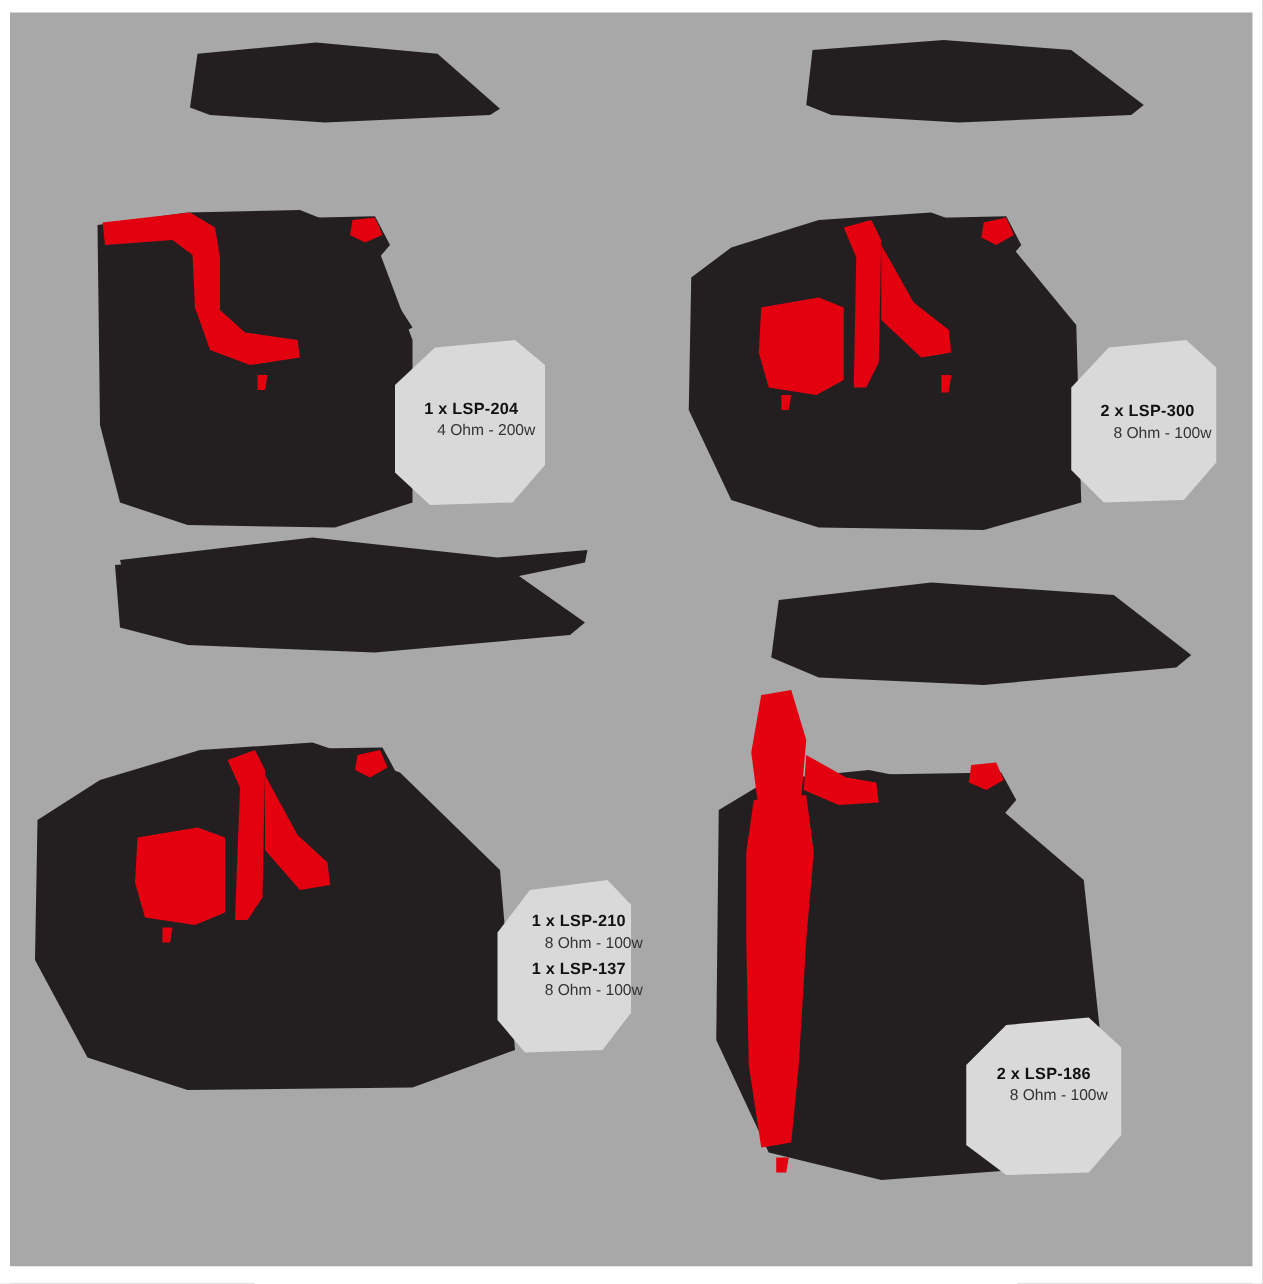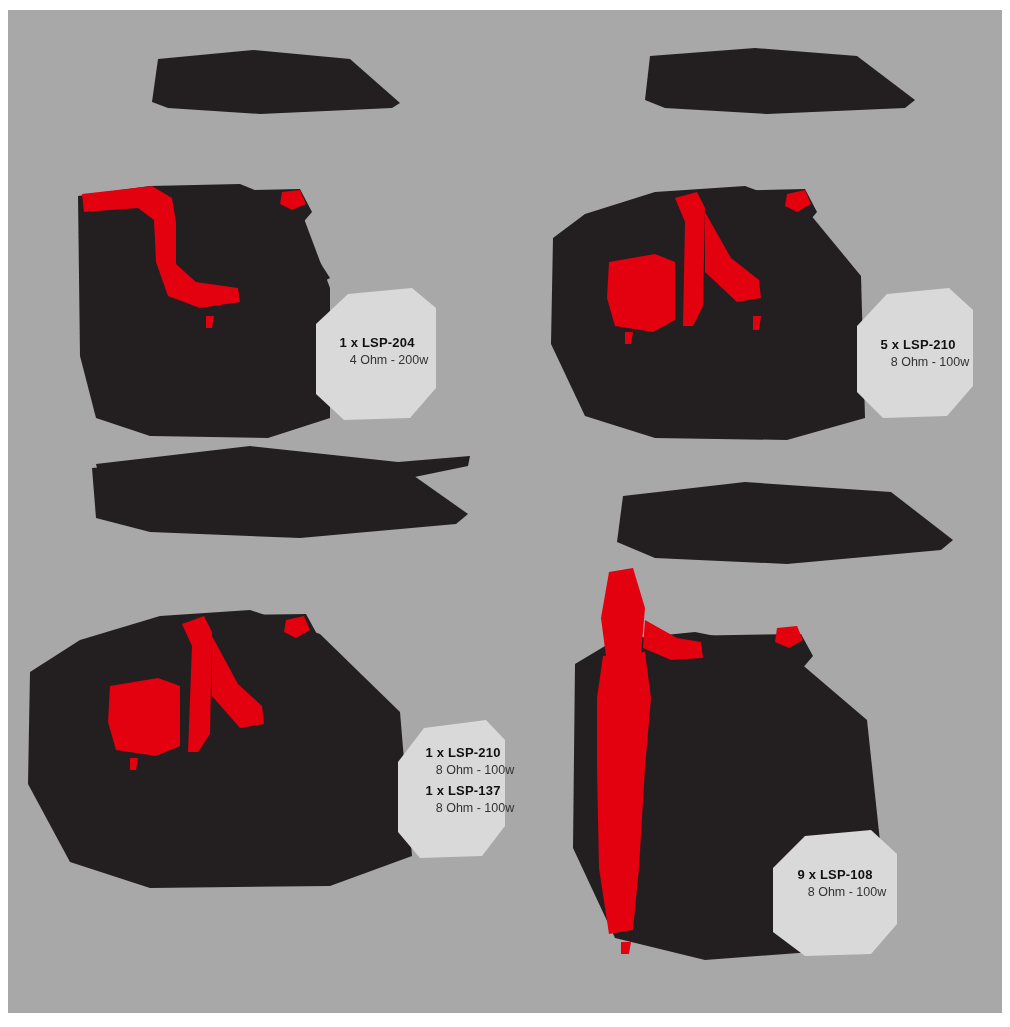--- a/index.html
+++ b/index.html
@@ -24,21 +24,20 @@
   }
   .gutter.top { top: 0; height: 10px; }
   .gutter.bottom { bottom: 0; height: 14px; }
   .gutter.left { top: 0; left: 0; width: 8px; height: 1027px; background:#ffffff; }
   .gutter.right { top: 0; left: 1002px; width: 8px; height: 1027px; background:#ffffff; }
 
   .panel {
     position: absolute;
     width: 505px;
     height: 500px;
-    margin-top: 16px;
   }
   .panel.p1 { left: 0;   top: 10px; }
   .panel.p2 { left: 505px; top: 10px; }
   .panel.p3 { left: 0;   top: 428px; }
   .panel.p4 { left: 505px; top: 452px; }
 
   .panel svg {
     display: block;
     width: 505px;
     height: 500px;
@@ -119,21 +118,21 @@
         <path fill="#e3000f" d="M200 186 L226 232 L254 254 L256 272 L232 276 L200 246 Z"></path>
         <path fill="#e3000f" d="M282 168 L300 164 L306 178 L292 186 L280 180 Z"></path>
         <path fill="#e3000f" d="M248 290 L256 290 L254 304 L248 304 Z"></path>
         <path fill="#e3000f" d="M120 306 L128 306 L126 318 L120 318 Z"></path>
       </g>
       <g>
         <path fill="#d9d9d9" d="M352 300 L382 268 L444 262 L468 284 L468 360 L442 390 L378 392 L352 366 Z"></path>
       </g>
     </svg>
     <div class="callout" style="left:352px; top:310px; width:122px;">
-      <div class="ttl">5 x LSP-210</div>
+      <div class="ttl">2 x LSP-300</div>
       <div class="sub">8 Ohm - 100w</div>
     </div>
   </div>
 
   <div class="panel p3">
     <svg viewBox="0 0 505 500" xmlns="http://www.w3.org/2000/svg">
       <g>
         <path fill="#231f20" d="M96 530 L250 512 L398 528 L470 522 L468 532 L400 546 L250 560 L100 546 Z" transform="translate(0,-510)"></path>
         <path fill="#231f20" d="M92 24 L250 12 L400 22 L468 70 L456 80 L300 94 L150 88 L96 74 Z"></path>
       </g>
@@ -176,21 +175,21 @@
         <path fill="#e3000f" d="M98 188 L140 184 L146 230 L140 300 L134 400 L128 462 L104 466 L94 400 L92 300 L92 230 Z"></path>
         <path fill="#e3000f" d="M140 152 L172 170 L196 174 L198 190 L166 192 L138 180 Z"></path>
         <path fill="#e3000f" d="M272 160 L292 158 L298 172 L284 180 L270 174 Z"></path>
         <path fill="#e3000f" d="M116 474 L126 474 L124 486 L116 486 Z"></path>
       </g>
       <g>
         <path fill="#d9d9d9" d="M268 400 L300 368 L366 362 L392 386 L392 456 L366 486 L300 488 L268 464 Z"></path>
       </g>
     </svg>
     <div class="callout" style="left:268px; top:398px; width:124px;">
-      <div class="ttl">9 x LSP-108</div>
+      <div class="ttl">2 x LSP-186</div>
       <div class="sub">8 Ohm - 100w</div>
     </div>
   </div>
 
   <div class="gutter top"></div>
   <div class="gutter bottom"></div>
   <div class="gutter left"></div>
   <div class="gutter right"></div>
 </div>
 

